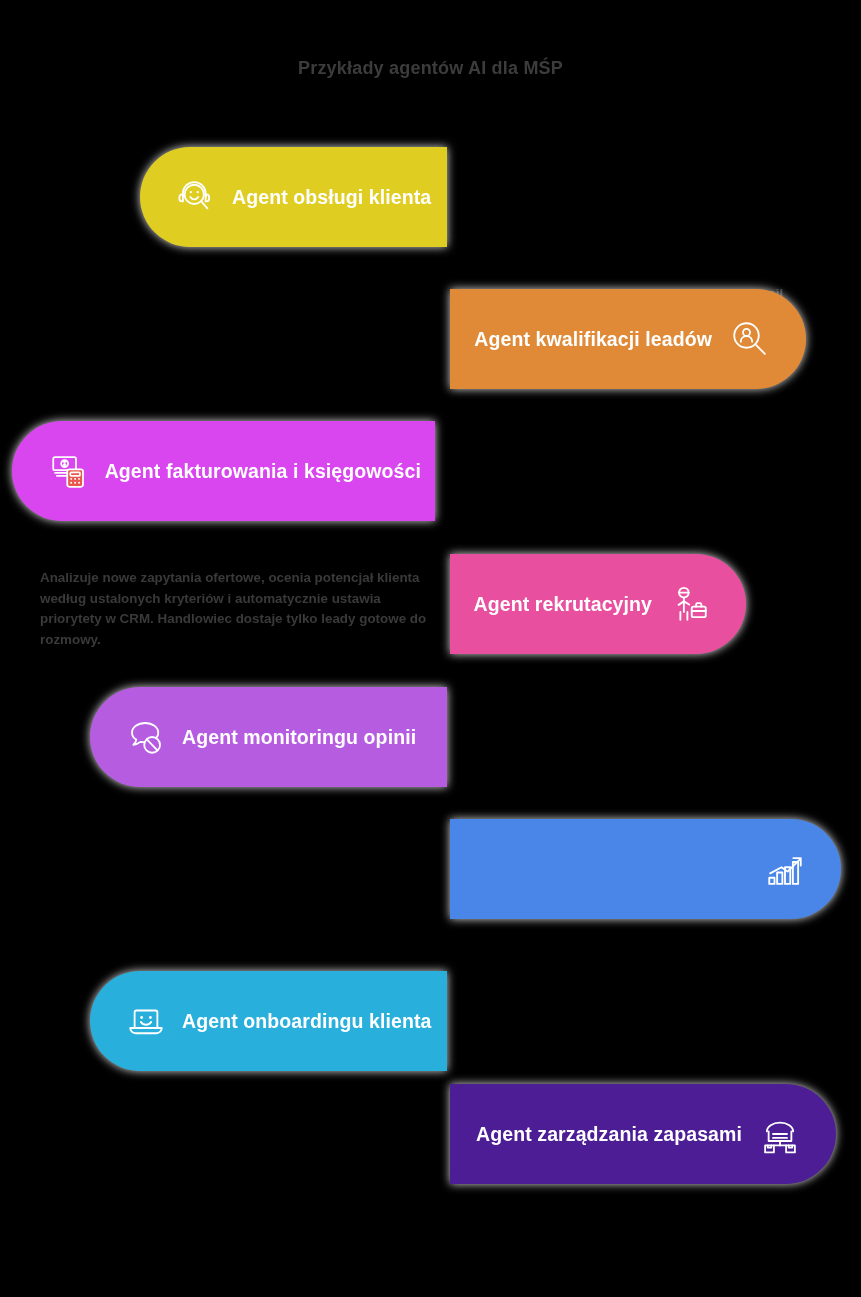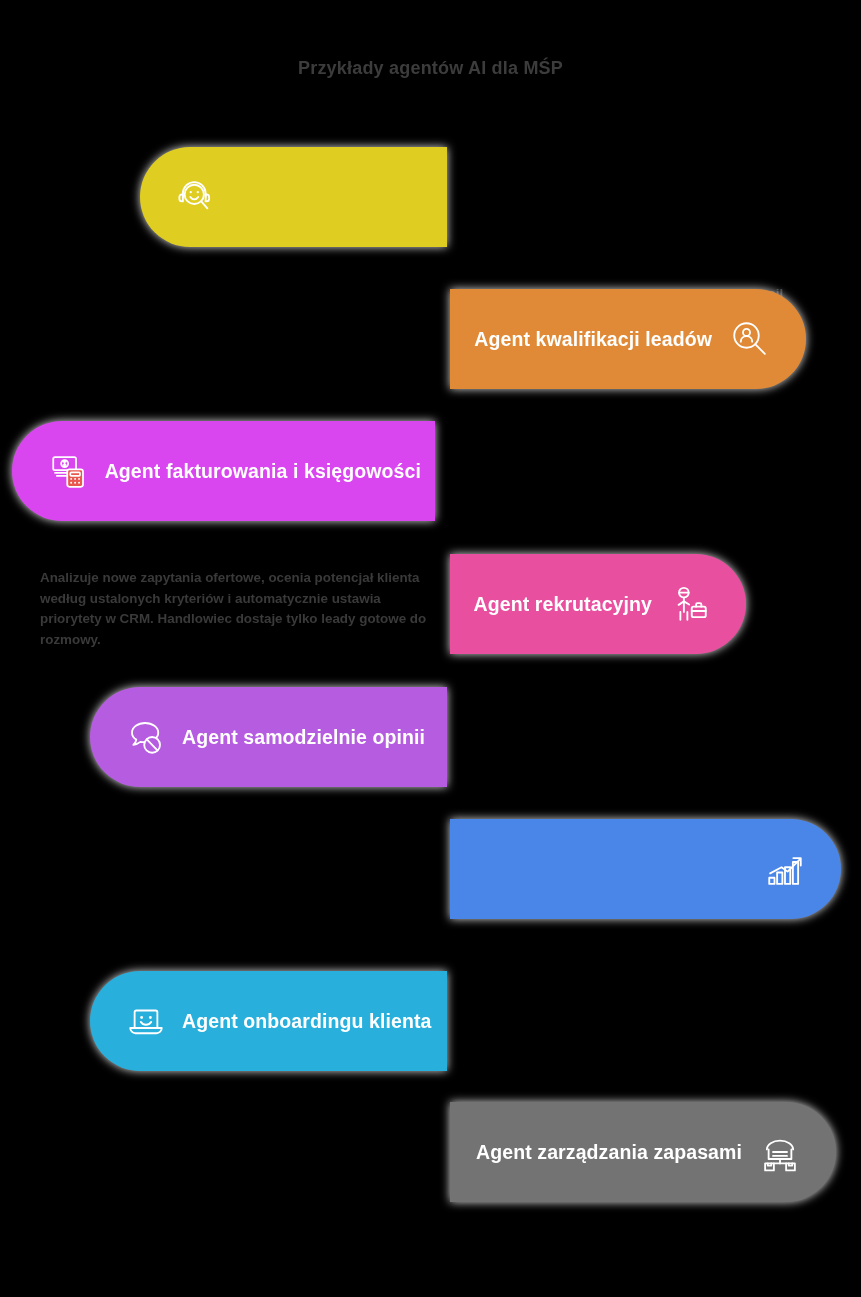--- a/index.html
+++ b/index.html
@@ -119,21 +119,21 @@
   #row-5 { top: 678px; }
   #row-5 .bar { left: 90px; right: 414px; background: #B55CE0; }
 
   #row-6 { top: 810px; }
   #row-6 .bar { left: 450px; right: 20px; background: #4A86E8; }
 
   #row-7 { top: 943px; }
   #row-7 .bar { left: 90px; right: 414px; background: #29AFDC; margin-top: 19px; }
 
   #row-8 { top: 1075px; }
-  #row-8 .bar { left: 450px; right: 25px; background: #737373; margin-top: 18px; }
+  #row-8 .bar { left: 450px; right: 25px; background: #4c1d95; }
 </style>
 </head>
 <body>
 
 <div class="infographic">
 
   <div class="title-wrap">
     <div class="title">Przykłady agentów AI dla MŚP</div>
   </div>
 
@@ -144,20 +144,21 @@
           <circle cx="22" cy="21" r="11"></circle>
           <path d="M9 24v-4a13 13 0 0 1 26 0v4"></path>
           <path d="M9 21h-1a3 3 0 0 0-3 3v2a3 3 0 0 0 3 3h1z"></path>
           <path d="M35 21h1a3 3 0 0 1 3 3v2a3 3 0 0 1-3 3h-1z"></path>
           <circle cx="18" cy="18.5" r="1.3" fill="#fff" stroke="none"></circle>
           <circle cx="26" cy="18.5" r="1.3" fill="#fff" stroke="none"></circle>
           <path d="M17.5 24c1.2 1.8 3 2.7 4.5 2.7s3.3-.9 4.5-2.7"></path>
           <path d="M30 29l7 8"></path>
         </svg>
       </span>
+      <span class="bar-label">Agent obsługi klienta</span>
     </div>
     <div class="desc desc-right">Odpowiada na pytania klientów przez czat, e-mail lub WhatsApp. Rozwiązuje typowe sprawy samodzielnie, a trudniejsze przekazuje do człowieka z gotowym kontekstem rozmowy.</div>
   </div>
 
   <div class="row" id="row-2">
     <div class="desc desc-left">Analizuje nowe zapytania ofertowe, ocenia potencjał klienta według ustalonych kryteriów i automatycznie ustawia priorytety w CRM. Handlowiec dostaje tylko leady gotowe do rozmowy.</div>
     <div class="bar bar-right">
       <span class="bar-label">Agent kwalifikacji leadów</span>
       <span class="icon-box">
         <svg width="42" height="42" viewBox="0 0 48 48" fill="none" stroke="#fff" stroke-width="2.1" stroke-linecap="round" stroke-linejoin="round">
@@ -213,21 +214,21 @@
 
   <div class="row" id="row-5">
     <div class="bar bar-left">
       <span class="icon-box">
         <svg width="42" height="42" viewBox="0 0 48 48" fill="none" stroke="#fff" stroke-width="2.1" stroke-linecap="round" stroke-linejoin="round">
           <path d="M27 9c-8.3 0-15 5-15 11 0 3.2 1.9 6 4.9 8-.3 2.3-1.5 4.3-3.3 5.9 3.1-.4 5.9-1.6 8-3.3 1.7.3 3.5.4 5.4.4 8.3 0 15-5 15-11S35.3 9 27 9z" transform="translate(-4,-1)"></path>
           <circle cx="31" cy="33" r="9" fill="#B55CE0"></circle>
           <path d="M24.9 26.6l12.2 12.8"></path>
         </svg>
       </span>
-      <span class="bar-label">Agent samodzielnie opinii</span>
+      <span class="bar-label">Agent monitoringu opinii</span>
     </div>
 
   </div>
 
   <div class="row" id="row-6">
 
     <div class="bar bar-right">
       <span class="icon-box">
         <svg width="42" height="42" viewBox="0 0 48 48" fill="none" stroke="#fff" stroke-width="2.1" stroke-linecap="round" stroke-linejoin="round">
           <rect x="6" y="34" width="6" height="7"></rect>

